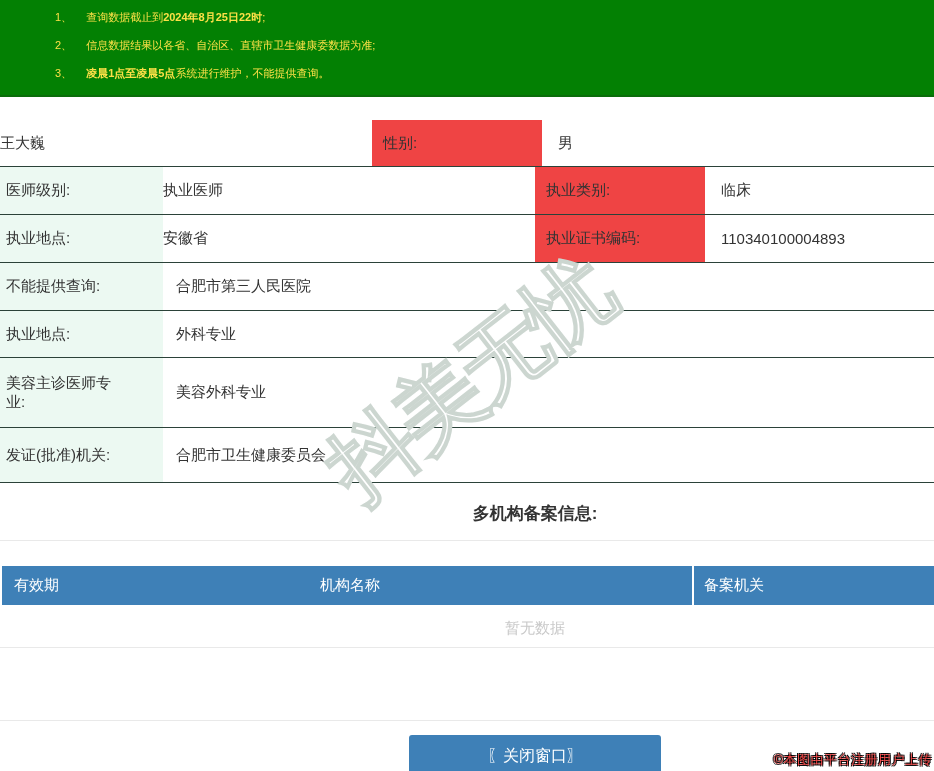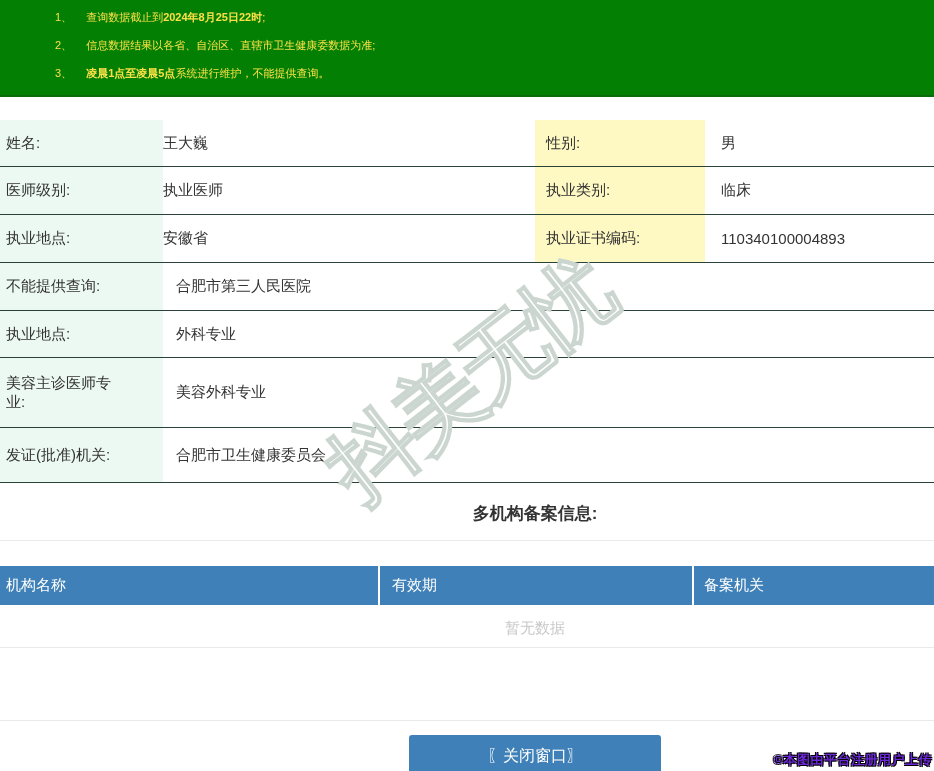--- a/index.html
+++ b/index.html
@@ -15,21 +15,21 @@
   .banner-line .b { font-weight:bold; }
 
   
   .doc-table { position:absolute; top:120px; left:0; width:1070px; }
   .row { display:flex; border-bottom:1px solid #2b4239; }
   .r48 { height:48px; } .r47 { height:47px; } .r70 { height:70px; } .r55 { height:55px; }
   .lbl { width:163px; background:#ecf9f2; display:flex; align-items:center;
     padding-left:6px; font-size:15px; }
   .lbl > span { display:inline-block; max-width:118px; }
   .val1 { width:372px; display:flex; align-items:center; font-size:15px; }
-  .lbl2 { width:170px; background:#fef9c3; display:flex; align-items:center;
+  .lbl2 { width:170px; background:#ef4444; display:flex; align-items:center;
     padding-left:11px; font-size:15px; }
   .val2 { flex:1; display:flex; align-items:center; padding-left:16px; font-size:15px; }
   .valw { flex:1; display:flex; align-items:center; padding-left:13px; font-size:15px; }
 
   
   .watermark { position:absolute; left:260px; top:321px; width:420px; height:120px;
     display:flex; align-items:center; justify-content:center;
     transform:rotate(-38deg); pointer-events:none; z-index:6;
     font-size:86px; font-weight:bold; letter-spacing:-4px; white-space:nowrap;
     color:#ffffff; -webkit-text-stroke:1.5px #ccd6d0;
@@ -48,22 +48,22 @@
   .rec-c2 { width:314px; padding-left:12px; border-left:2px solid #fff; }
   .rec-c3 { width:378px; padding-left:10px; border-left:2px solid #fff; }
   .rec-empty { position:absolute; top:615px; left:0; width:1070px; height:26px;
     text-align:center; line-height:26px; font-size:15px; color:#c9c9c9; z-index:2; }
 
   
   .close-btn { position:absolute; top:735px; left:409px; width:252px; height:42px;
     background:#3e80b7; color:#fff; font-size:16px; border:none; border-radius:3px;
     display:flex; align-items:center; justify-content:center; cursor:pointer; z-index:3;
     font-family:"Liberation Sans","DejaVu Sans",sans-serif; }
-  .credit { position:absolute; top:751px; right:2px; font-size:13px; font-weight:bold;
-    color:#6d28d9; z-index:7; letter-spacing:0.5px;
+  .credit { position:absolute; top:751px; right:2px; font-size:13px; font-weight:normal;
+    color:#ef4444; z-index:7; letter-spacing:0.5px;
     text-shadow:-1px -1px 0 #000,1px -1px 0 #000,-1px 1px 0 #000,1px 1px 0 #000; }
 </style>
 </head>
 <body>
 
 <div id="frame">
 
   <div class="banner">
     <div class="banner-line">
       <span class="num">1、</span><span>查询数据截止到</span><span class="b">2024年8月25日22时</span><span>;</span>
@@ -71,23 +71,20 @@
     <div class="banner-line">
       <span class="num">2、</span><span>信息数据结果以各省、自治区、直辖市卫生健康委数据为准;</span>
     </div>
     <div class="banner-line">
       <span class="num">3、</span><span class="b">凌晨1点至凌晨5点</span><span>系统进行维护，不能提供查询。</span>
     </div>
   </div>
 
   <div class="doc-table">
     <div class="row r47">
-      <div class="lbl">
-          <span>姓名:</span>
-        </div>
       <div class="val1">
           <span>王大巍</span>
         </div>
       <div class="lbl2">
           <span>性别:</span>
         </div>
       <div class="val2">
           <span>男</span>
         </div>
     </div>
@@ -152,25 +149,25 @@
         </div>
     </div>
   </div>
 
   <div class="watermark">抖美无忧</div>
 
   <div class="sec-title">多机构备案信息:</div>
   <div class="hline l1"></div>
 
   <div class="rec-header">
+    <div class="rec-col rec-c2">
+        <span>有效期</span>
+      </div>
     <div class="rec-col rec-c1">
         <span>机构名称</span>
-      </div>
-    <div class="rec-col rec-c2">
-        <span>有效期</span>
       </div>
     <div class="rec-col rec-c3">
         <span>备案机关</span>
       </div>
   </div>
   <div class="rec-empty">暂无数据</div>
   <div class="hline l2"></div>
   <div class="hline l3"></div>
 
   <button class="close-btn">〖关闭窗口〗</button>

